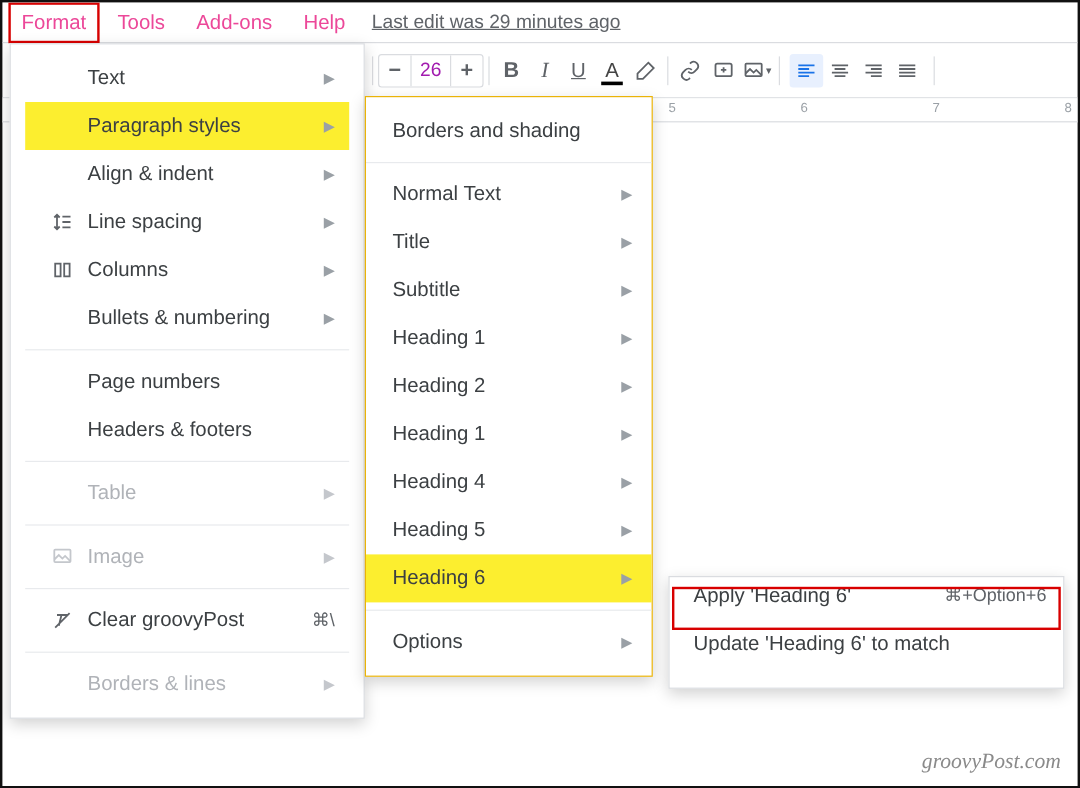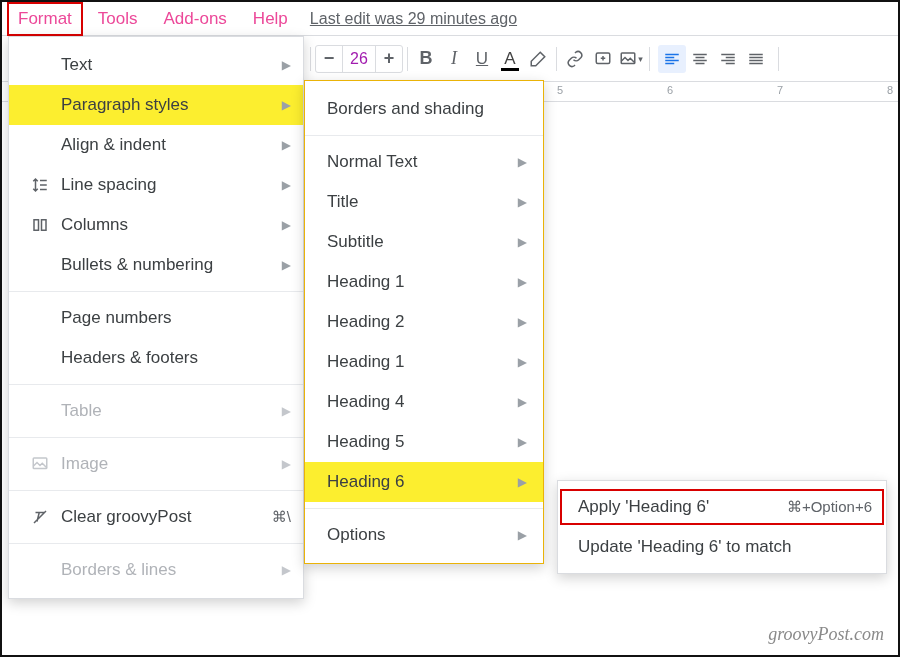--- a/index.html
+++ b/index.html
@@ -124,21 +124,21 @@
 
   
   .dropdown {
     position: absolute;
     top: 34px;
     left: 6px;
     width: 296px;
     background: #fff;
     border: 1px solid #dadce0;
     box-shadow: 0 4px 12px rgba(0,0,0,0.18);
-    padding: 8px 0;
+    padding: 8px 12px;
     z-index: 30;
   }
   .dropdown .item {
     display: flex;
     align-items: center;
     height: 40px;
     padding: 0 12px 0 18px;
     font-size: 17px;
     color: #3c4043;
     cursor: default;
@@ -202,21 +202,21 @@
     left: 555px;
     width: 330px;
     background: #fff;
     border: 1px solid #dadce0;
     box-shadow: 0 4px 12px rgba(0,0,0,0.18);
     padding: 6px 0;
     z-index: 50;
   }
   .flyout .fitem {
     display: flex;
-    align-items: center;
+    align-items: flex-start;
     height: 40px;
     padding: 0 14px 0 20px;
     font-size: 17px;
     color: #3c4043;
     cursor: default;
     gap: 24px;
   }
   .flyout .fitem .label { flex:1; }
   .flyout .fitem .shortcut { color:#5f6368; font-size:15px; white-space:nowrap; }
   .flyout .fitem.boxed {

